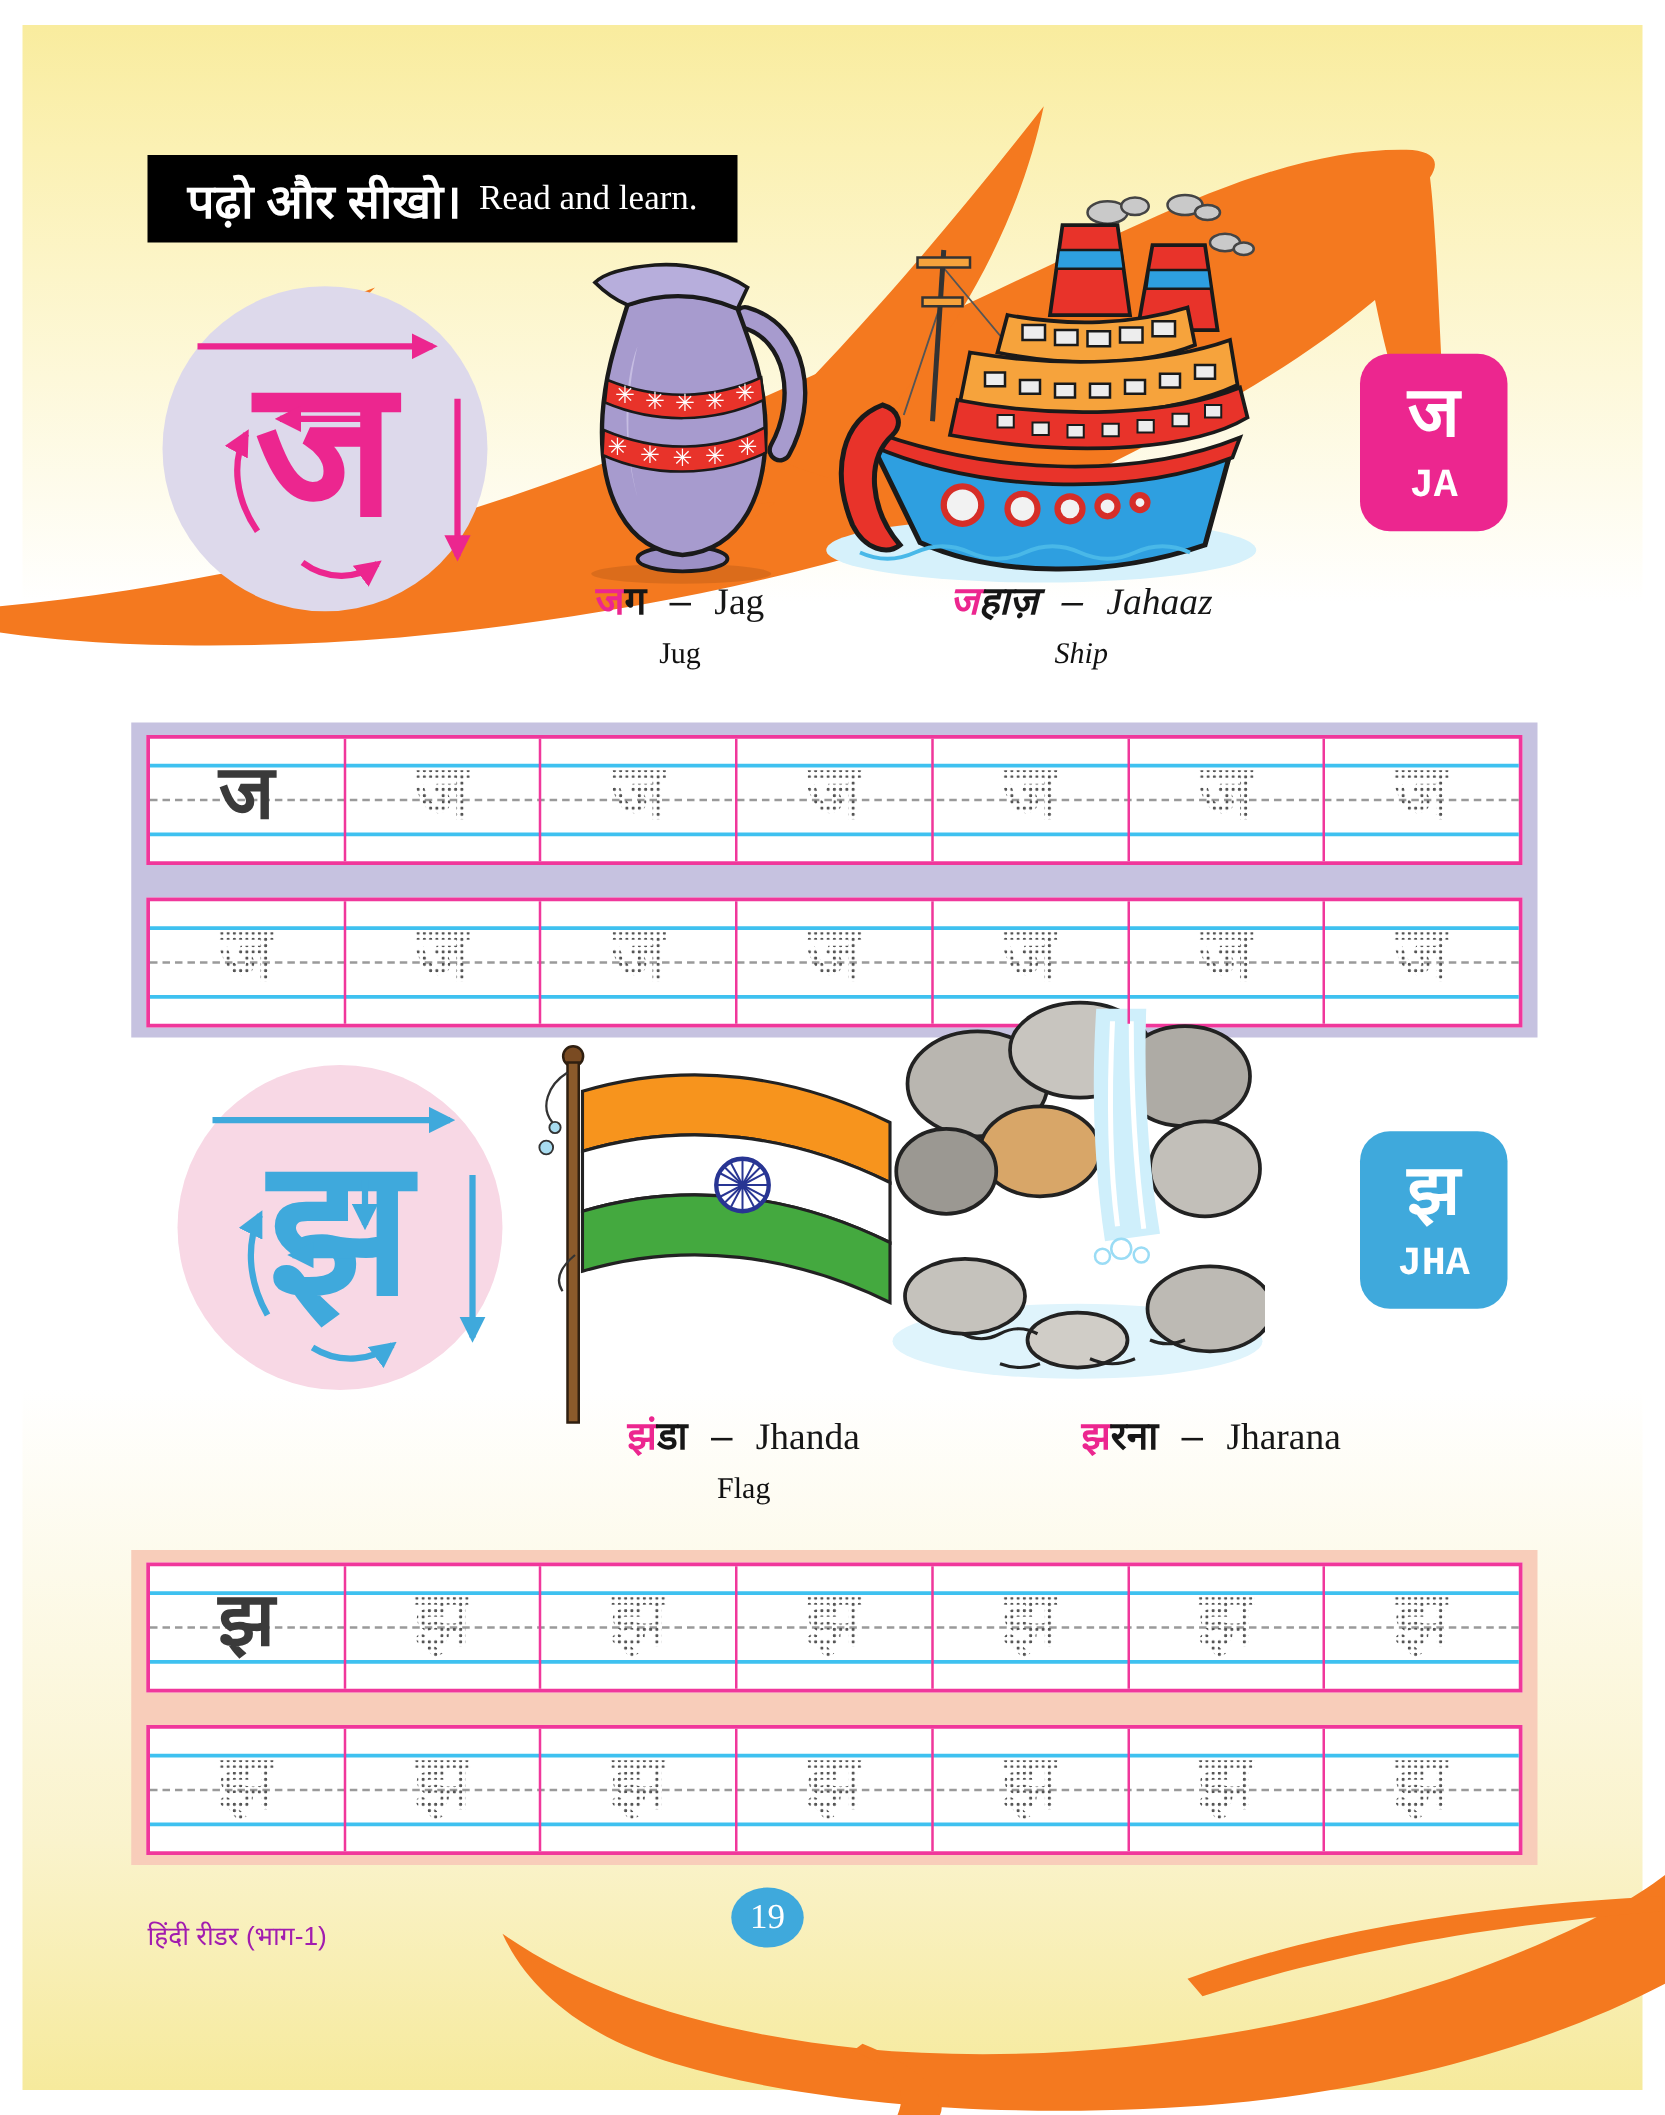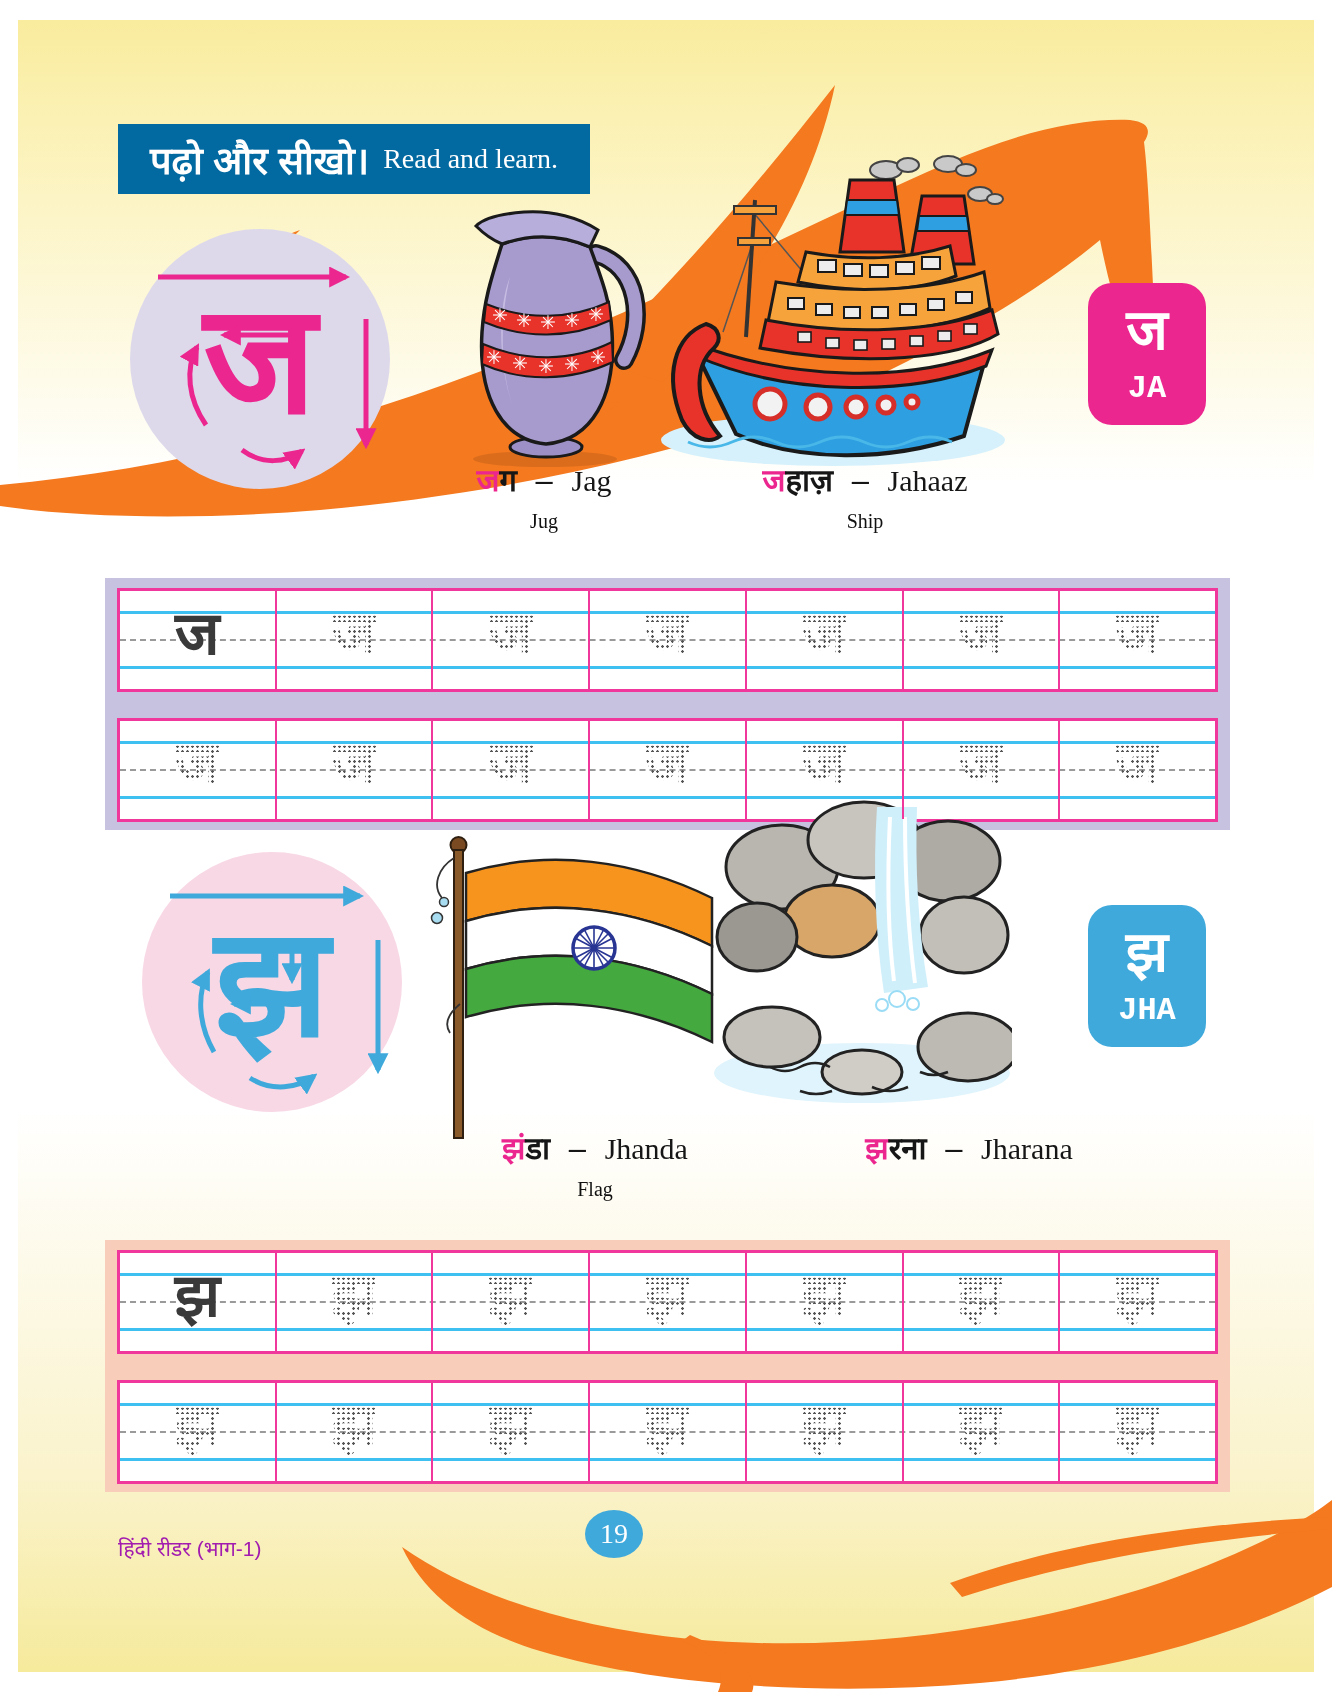--- a/index.html
+++ b/index.html
@@ -4,21 +4,21 @@
 <style>
   html,body{margin:0;padding:0;background:#ffffff;}
   #page{position:relative;width:1332px;height:1692px;background:#ffffff;overflow:hidden;
         font-family:"Liberation Sans",sans-serif;}
   .bg-grad{position:absolute;left:18px;right:18px;top:20px;bottom:20px;
         background:linear-gradient(180deg,#F9EC9E 0%,#FBF1B4 6%,#FFFFFF 28%,#FFFFFF 66%,#FAF3CC 88%,#F6EA9C 100%);}
   svg{display:block;}
   .abs{position:absolute;}
 
   
-  .header-box{position:absolute;left:118px;top:124px;width:472px;height:70px;background:#0369a1;
+  .header-box{position:absolute;left:118px;top:124px;width:472px;height:70px;background:#000000;
         display:flex;align-items:center;justify-content:center;gap:14px;}
   .header-hindi{color:#fff;font-size:38px;font-weight:bold;white-space:nowrap;}
   .header-eng{color:#fff;font-size:28px;font-weight:normal;font-family:"Liberation Serif",serif;white-space:nowrap;}
 
   
   .letter-circle{position:absolute;width:260px;height:260px;border-radius:50%;
         display:flex;align-items:center;justify-content:center;}
   #circle-ja{left:130px;top:229px;background:#DDD9EB;}
   #circle-jha{left:142px;top:852px;background:#F8D8E5;}
   .big-letter{font-size:152px;font-weight:bold;line-height:1;position:relative;z-index:1;}
@@ -34,21 +34,21 @@
   .badge-letter{font-size:56px;font-weight:bold;line-height:1.05;}
   .badge-roman{font-family:Liberation Mono, monospace;font-weight:bold;font-size:32px;margin-top:10px;}
 
   
   .caption{position:absolute;text-align:center;color:#111;}
   .cap-line1{font-size:31px;white-space:nowrap;}
   .cap-line1 .dev-hi{font-weight:bold;color:#EC268F;}
   .cap-line1 .dev-rest{font-weight:bold;color:#161616;}
   .cap-line1 .sep{margin:0 10px;color:#161616;}
   .cap-line1 .roman{font-family:"Liberation Serif",serif;font-size:30px;color:#161616;}
-  .cap-line2{font-family:"Liberation Serif",serif;font-size:20px;margin-top:10px;}
+  .cap-line2{font-family:"Liberation Serif",serif;font-size:24px;margin-top:10px;}
 
   
   .trace-block{position:absolute;left:105px;width:1125px;height:252px;}
   #trace-ja{top:578px;background:#C6C2E0;}
   #trace-jha{top:1240px;background:#F8CDBA;}
   .trace-row{position:absolute;left:12px;width:1101px;height:104px;background:#fff;
         border:3px solid #F0379B;box-sizing:border-box;}
   .trace-row.row-a{top:10px;}
   .trace-row.row-b{top:140px;}
   .guide{position:absolute;left:0;right:0;z-index:1;}
@@ -201,21 +201,21 @@
   </div>
 
   <div class="caption" style="left:404px;top:458px;width:280px;">
     <div class="cap-line1">
       <span class="dev-hi">ज</span><span class="dev-rest">ग</span>
       <span class="sep">–</span>
       <span class="roman">Jag</span>
     </div>
     <div class="cap-line2">Jug</div>
   </div>
-  <div class="caption" style="left:700px;top:458px;width:330px;">
+  <div class="caption" style="left:700px;top:458px;width:330px;font-style:italic;">
     <div class="cap-line1">
       <span class="dev-hi">ज</span><span class="dev-rest">हाज़</span>
       <span class="sep">–</span>
       <span class="roman">Jahaaz</span>
     </div>
     <div class="cap-line2">Ship</div>
   </div>
 
   <div class="trace-block" id="trace-ja">
     <div class="trace-row row-a">

